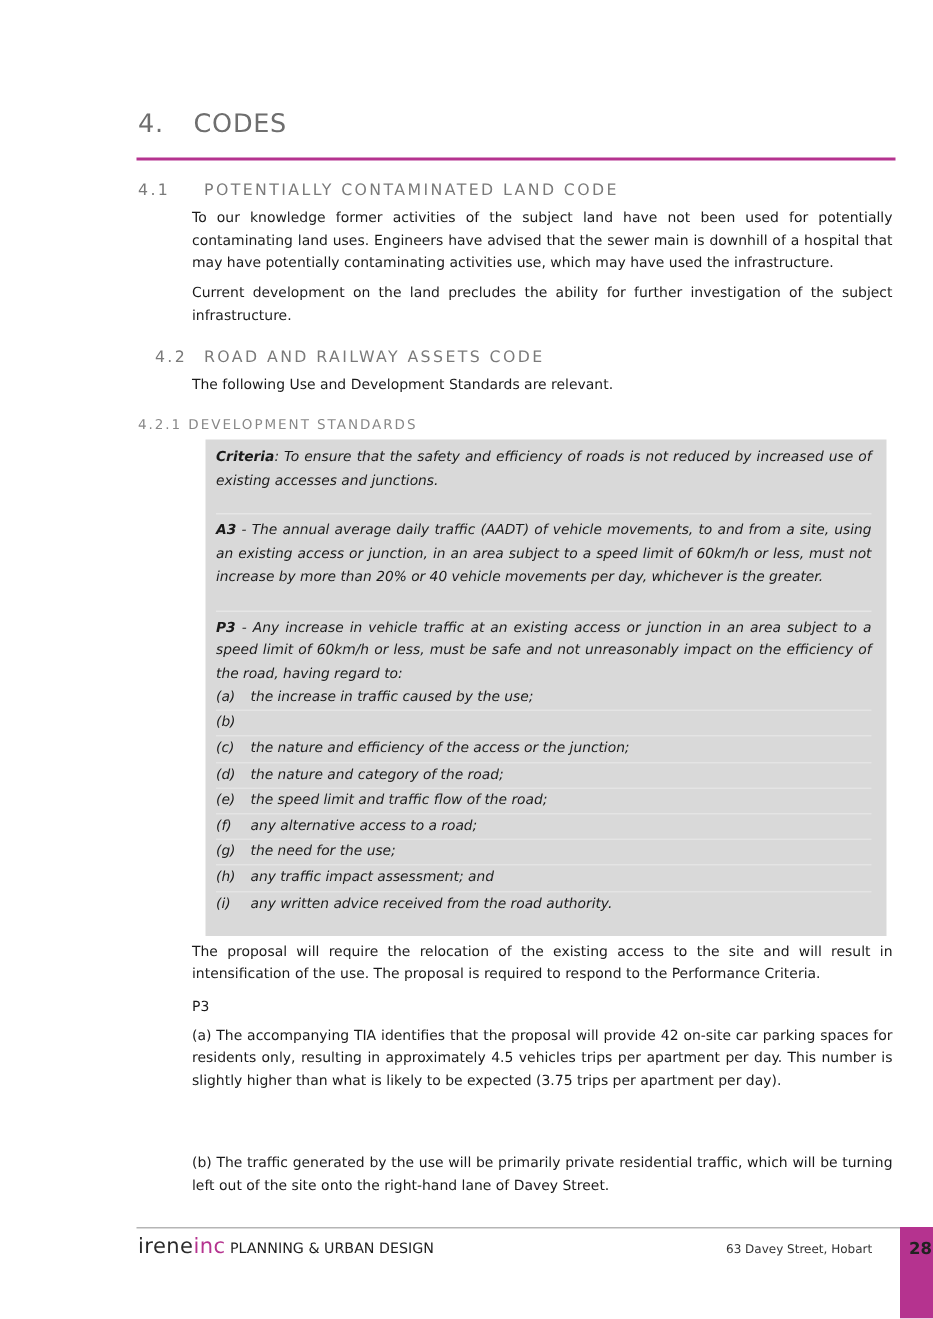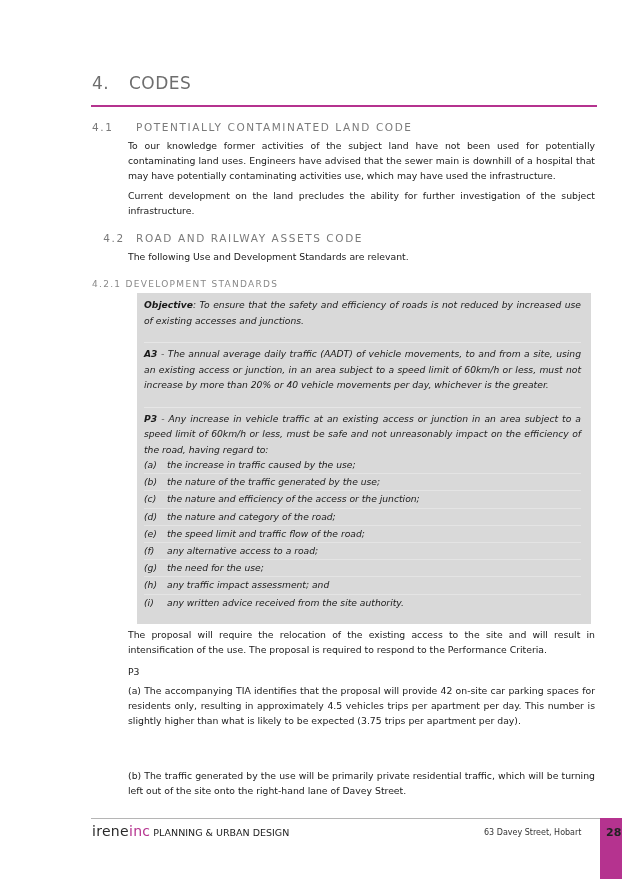--- a/index.html
+++ b/index.html
@@ -59,33 +59,32 @@
     <span class="num">4.2</span><span>ROAD AND RAILWAY ASSETS CODE</span>
   </div>
   <div class="body-text" style="top:249px;">The following Use and Development Standards are relevant.</div>
 
   <div class="h3" style="top:279px;">
     <span>4.2.1</span> <span>DEVELOPMENT STANDARDS</span>
   </div>
 
   <div class="clause-box">
     <div class="clause-inner">
-      <p class="clause-p"><span class="bold">Objective</span><span>: To ensure that the safety and efficiency of roads is not reduced by increased use of existing accesses and junctions.</span></p>
+      <p class="clause-p"><span class="bold">Criteria</span><span>: To ensure that the safety and efficiency of roads is not reduced by increased use of existing accesses and junctions.</span></p>
       <div class="clause-sep"></div>
       <p class="clause-p" style="margin-top:3px;"><span class="bold">A3</span><span> - The annual average daily traffic (AADT) of vehicle movements, to and from a site, using an existing access or junction, in an area subject to a speed limit of 60km/h or less, must not increase by more than 20% or 40 vehicle movements per day, whichever is the greater.</span></p>
       <div class="clause-sep"></div>
       <p class="clause-p" style="margin-top:3px;"><span class="bold">P3</span><span> - Any increase in vehicle traffic at an existing access or junction in an area subject to a speed limit of 60km/h or less, must be safe and not unreasonably impact on the efficiency of the road, having regard to:</span></p>
       <div>
         <div class="list-item">
             <span class="list-label">(a)</span>
             <span>the increase in traffic caused by the use;</span>
           </div>
         <div class="list-item">
             <span class="list-label">(b)</span>
-            <span>the nature of the traffic generated by the use;</span>
           </div>
         <div class="list-item">
             <span class="list-label">(c)</span>
             <span>the nature and efficiency of the access or the junction;</span>
           </div>
         <div class="list-item">
             <span class="list-label">(d)</span>
             <span>the nature and category of the road;</span>
           </div>
         <div class="list-item">
@@ -99,21 +98,21 @@
         <div class="list-item">
             <span class="list-label">(g)</span>
             <span>the need for the use;</span>
           </div>
         <div class="list-item">
             <span class="list-label">(h)</span>
             <span>any traffic impact assessment; and</span>
           </div>
         <div class="list-item">
             <span class="list-label">(i)</span>
-            <span>any written advice received from the site authority.</span>
+            <span>any written advice received from the road authority.</span>
           </div>
       </div>
     </div>
   </div>
 
   <div class="body-text" style="top:627px;">The proposal will require the relocation of the existing access to the site and will result in intensification of the use. The proposal is required to respond to the Performance Criteria.</div>
   <div class="body-text" style="top:664px;">P3</div>
   <div class="body-text" style="top:683px;">(a) The accompanying TIA identifies that the proposal will provide 42 on-site car parking spaces for residents only, resulting in approximately 4.5 vehicles trips per apartment per day. This number is slightly higher than what is likely to be expected (3.75 trips per apartment per day).</div>
   <div class="body-text" style="top:768px;">(b) The traffic generated by the use will be primarily private residential traffic, which will be turning left out of the site onto the right-hand lane of Davey Street.</div>
 

